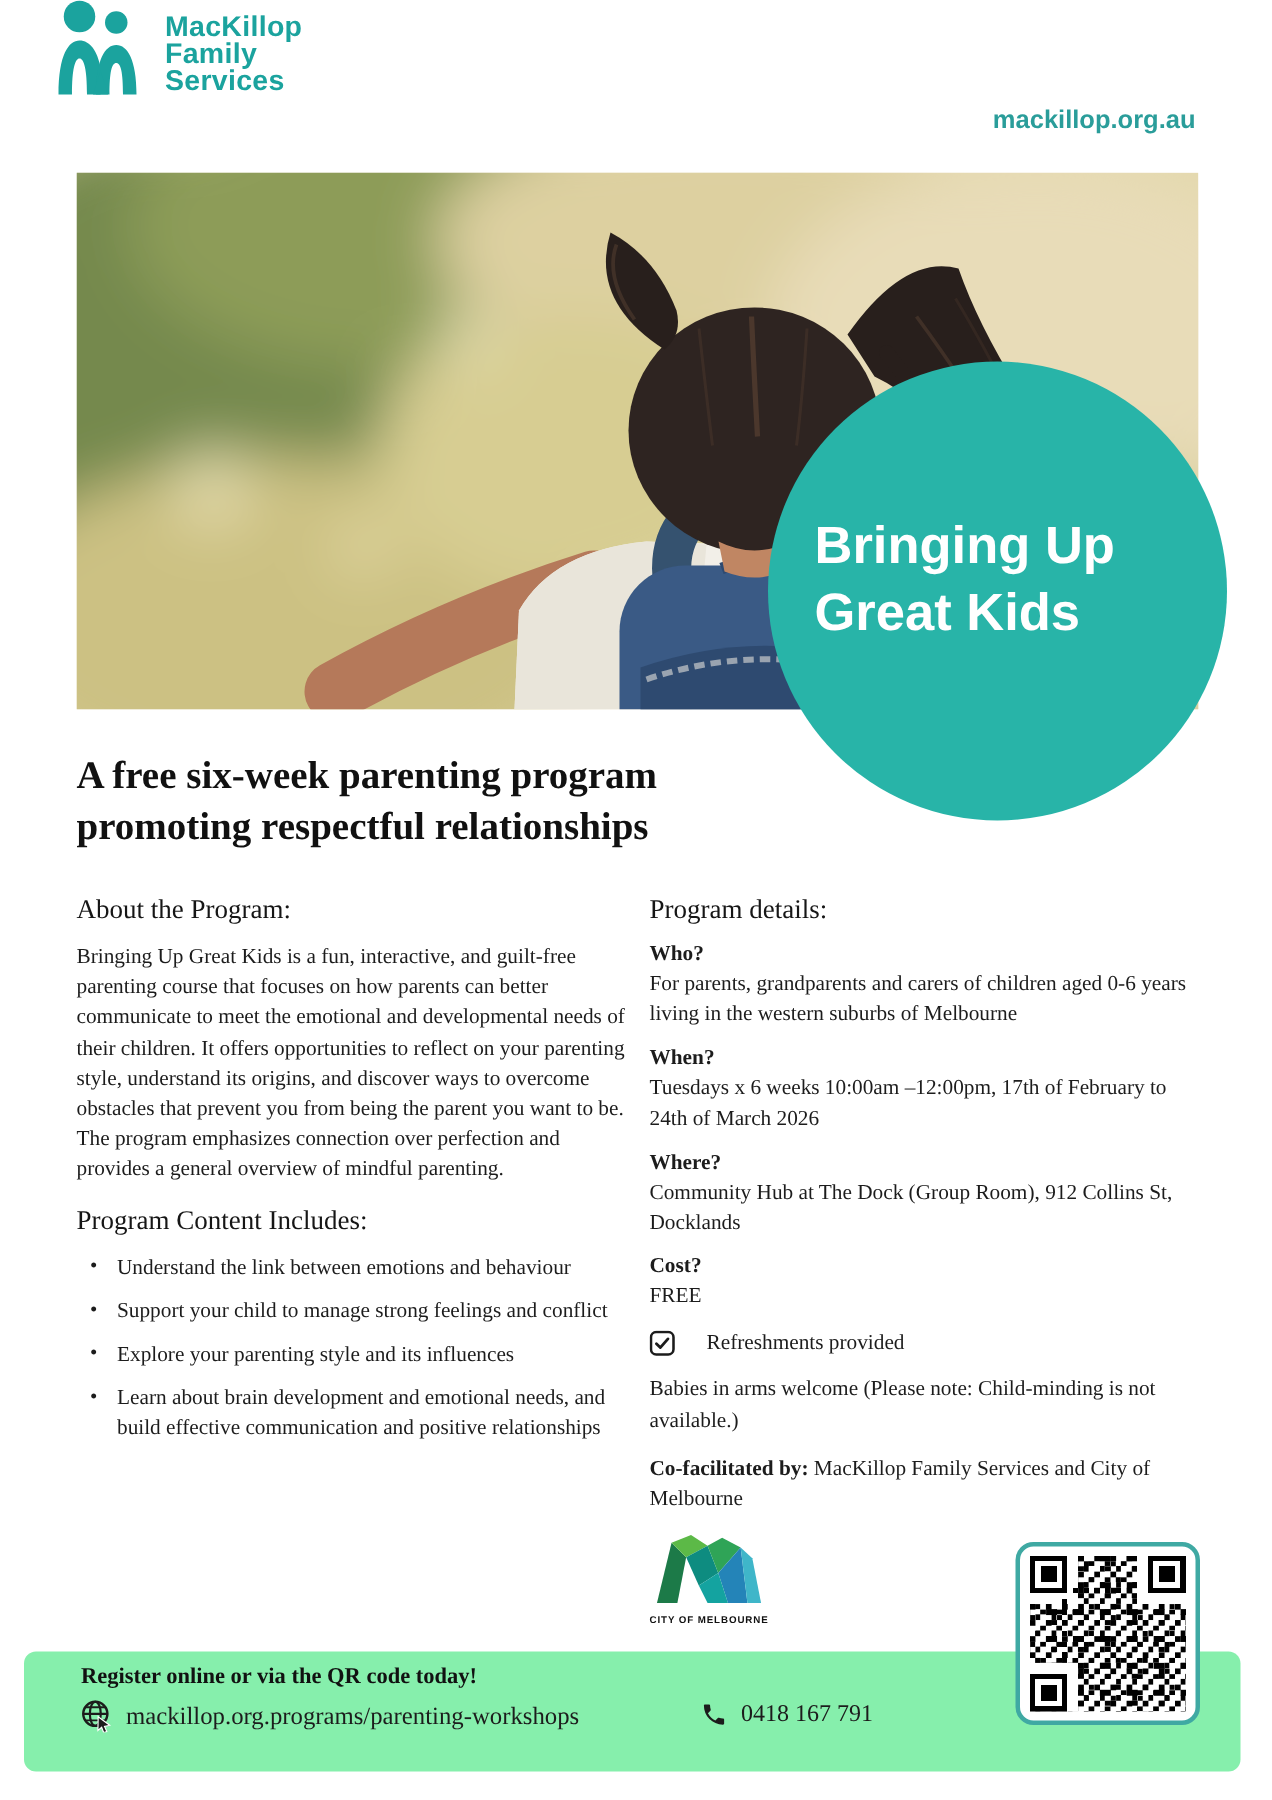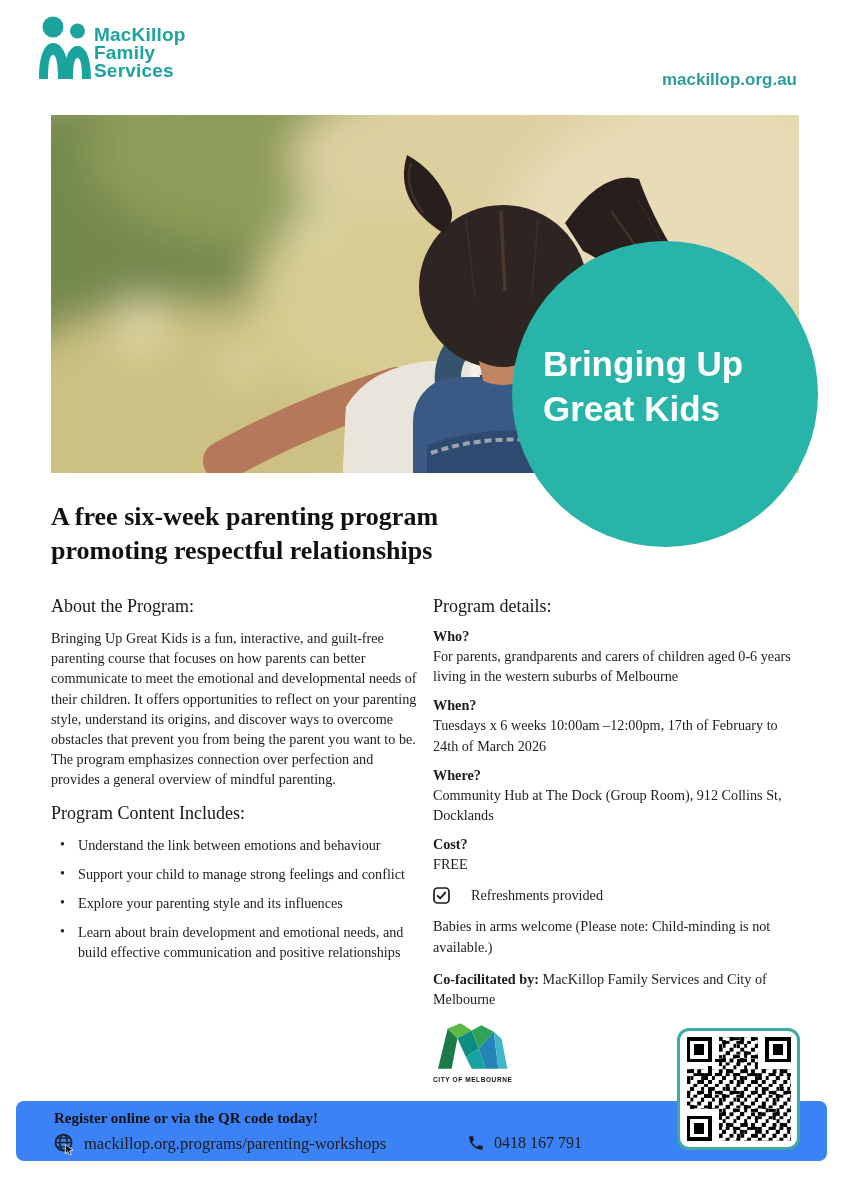--- a/index.html
+++ b/index.html
@@ -1,20 +1,20 @@
 <!DOCTYPE html>
 <html><head>
 <meta charset="utf-8">
 <style>
   html,body{margin:0;padding:0;background:#ffffff;}
   .page{position:relative;width:848px;height:1200px;background:#ffffff;overflow:hidden;
         font-family:"Liberation Serif", serif;color:#1c1c1c;}
 
   
-  .brand{position:absolute;left:36px;top:16px;display:flex;align-items:flex-start;}
+  .brand{position:absolute;left:36px;top:0;display:flex;gap:16px;align-items:flex-start;}
   .brand-icon{width:58px;height:64px;}
   .brand-text{font-family:"Liberation Sans", sans-serif;font-weight:bold;font-size:19px;
               line-height:18px;color:#1ba39e;letter-spacing:.2px;padding-top:10px;}
   .site-url{position:absolute;right:51px;top:70px;font-family:"Liberation Sans", sans-serif;
             font-weight:bold;font-size:17px;color:#2a9d9a;}
 
   
   .hero-photo{position:absolute;left:51px;top:115px;width:748px;height:358px;overflow:hidden;z-index:1;}
   .hero-photo svg{display:block;}
   .badge-circle{position:absolute;left:512px;top:241px;width:306px;height:306px;border-radius:50%;
@@ -47,21 +47,21 @@
   .com-logo{margin-top:13px;width:86px;}
   .com-caption{font-family:"Liberation Sans", sans-serif;font-size:6.5px;font-weight:bold;
                letter-spacing:.6px;color:#111;margin-top:2px;}
 
   
   .qr-box{position:absolute;left:677px;top:1028px;width:123px;height:122px;background:#ffffff;
           border:3px solid #3fa9a3;border-radius:12px;box-sizing:border-box;padding:6px;z-index:4;}
   .qr-box svg{display:block;width:100%;height:100%;}
 
   
-  .footer-band{position:absolute;left:16px;top:1101px;width:811px;height:60px;background:#3b82f6;
+  .footer-band{position:absolute;left:16px;top:1101px;width:811px;height:80px;background:#86efac;
                border-radius:8px;z-index:3;}
   .footer-register{position:absolute;left:38px;top:9px;font-size:15px;font-weight:bold;color:#111;}
   .footer-web{position:absolute;left:37px;top:31px;display:flex;align-items:center;gap:8px;}
   .footer-web span{font-size:16.5px;}
   .footer-phone{position:absolute;left:451px;top:33px;display:flex;align-items:center;gap:9px;}
   .footer-phone span{font-size:16px;}
 </style>
 </head>
 <body>
 

